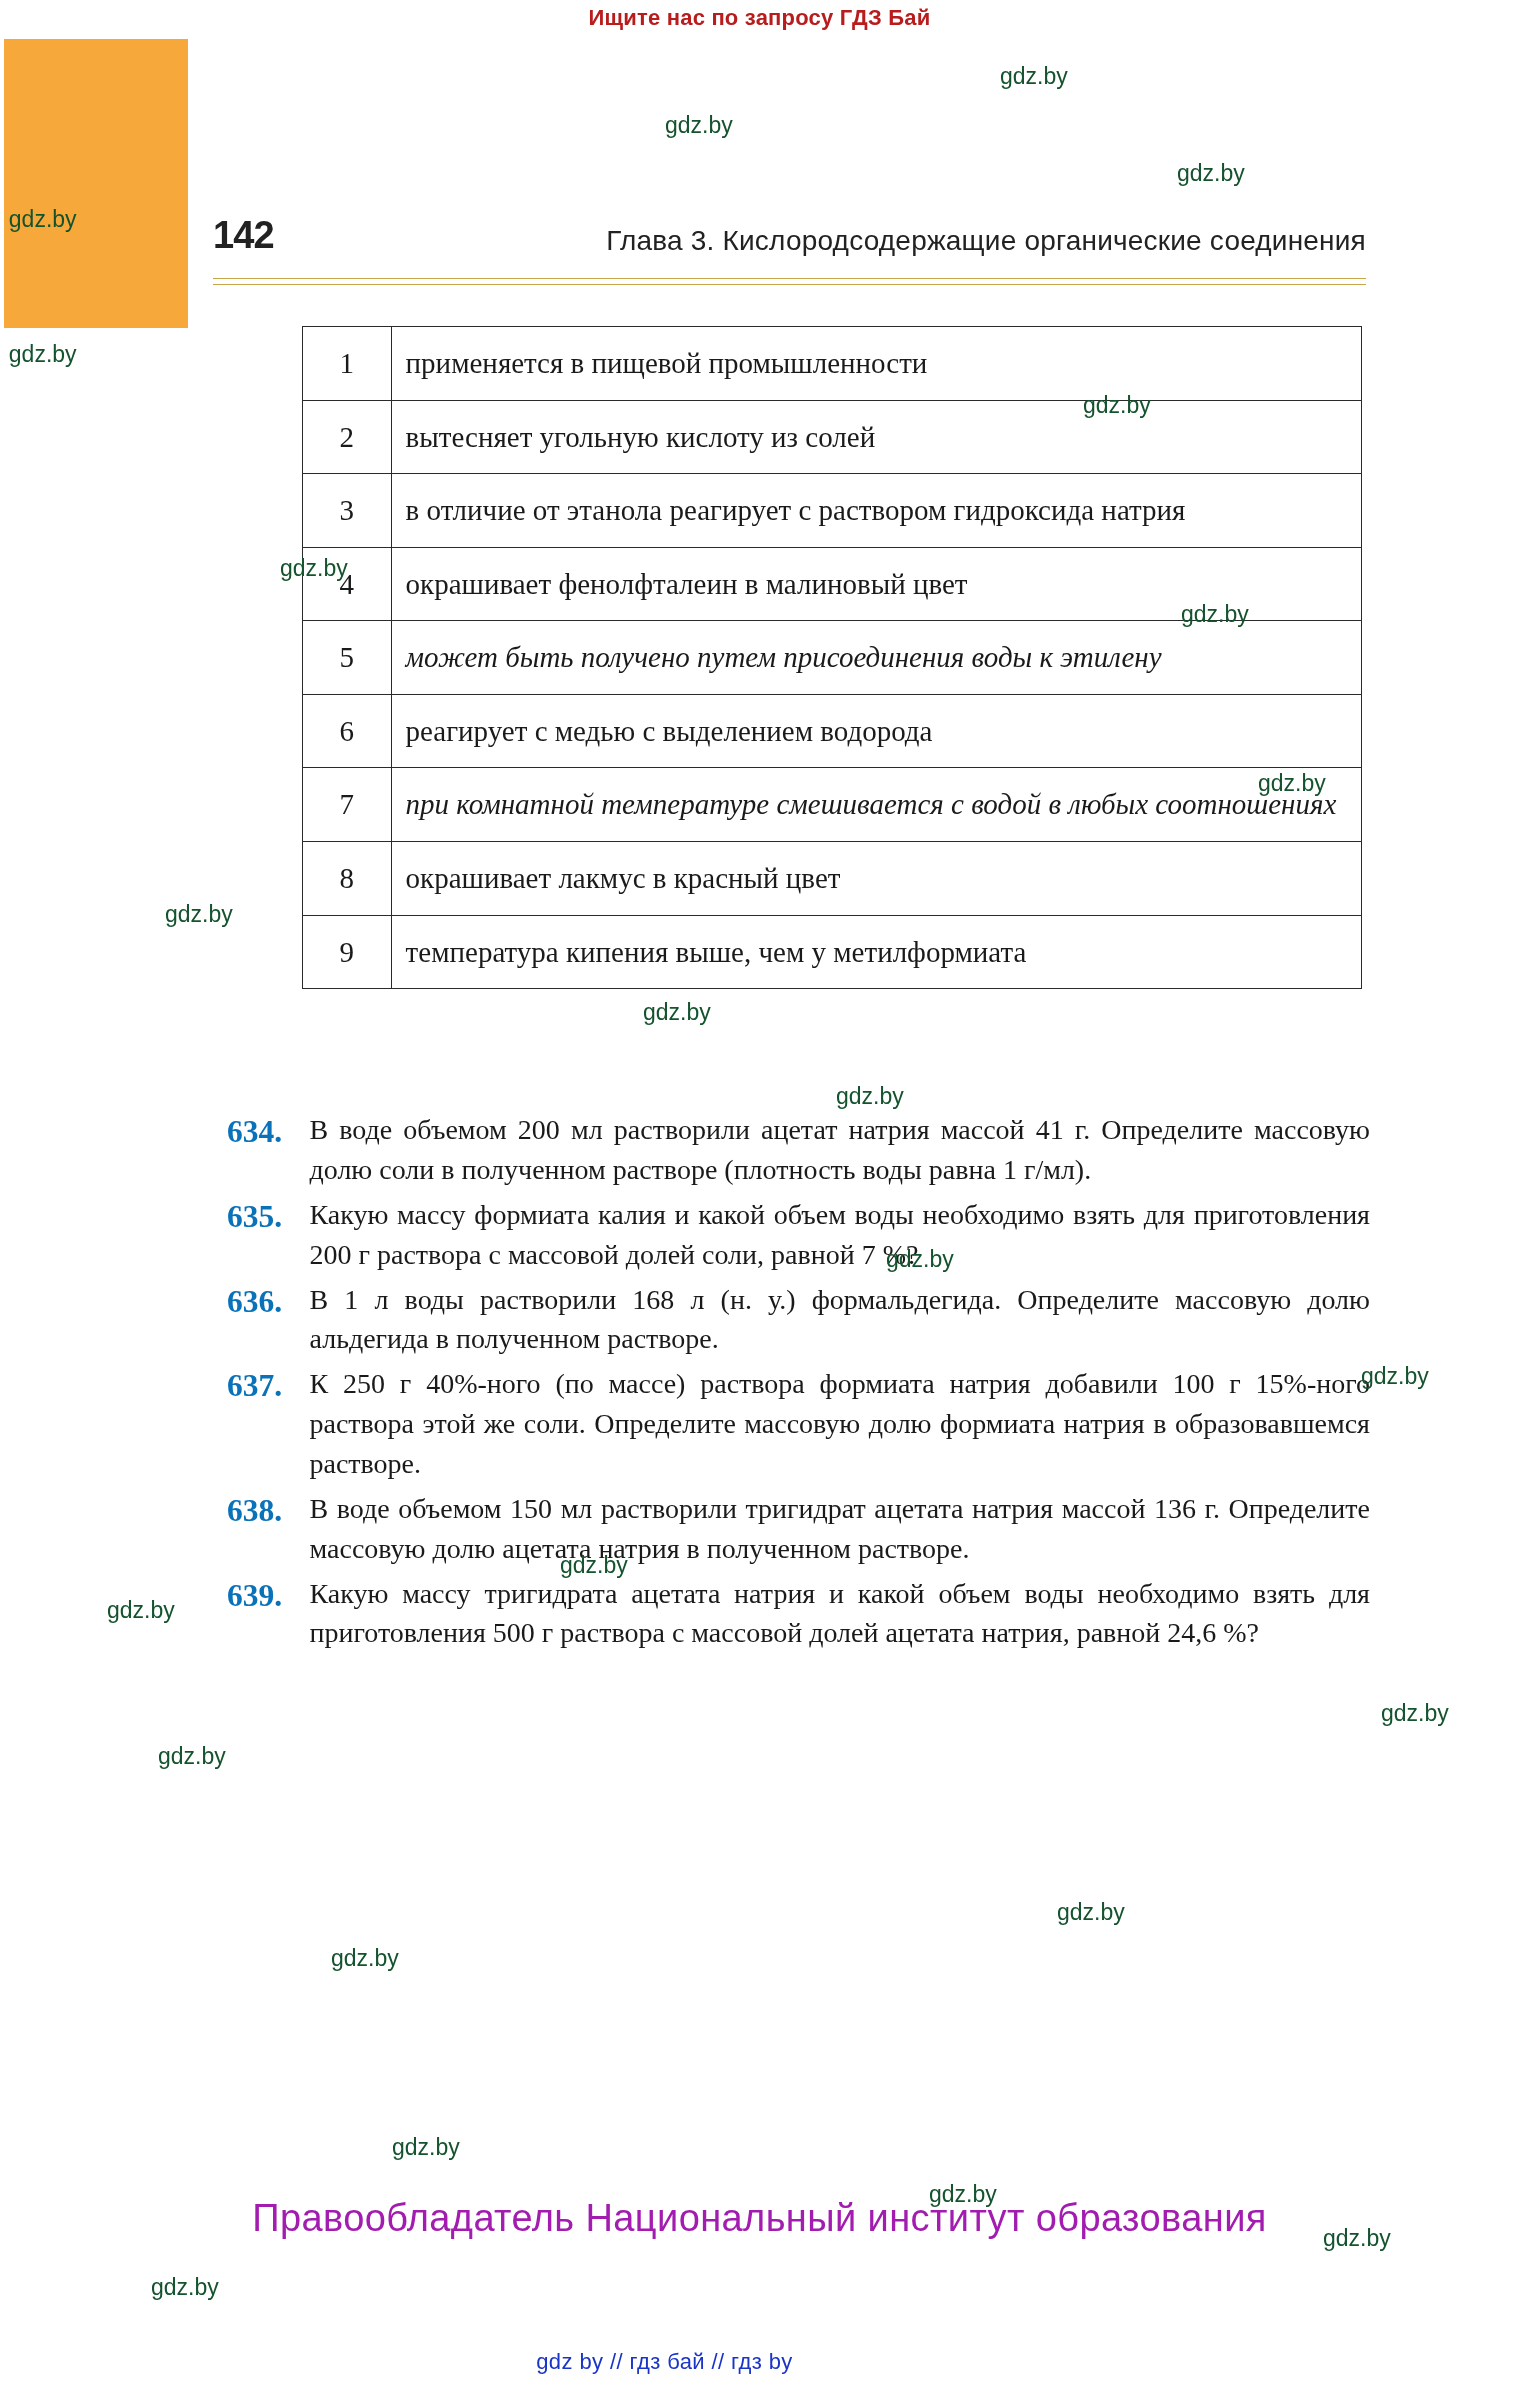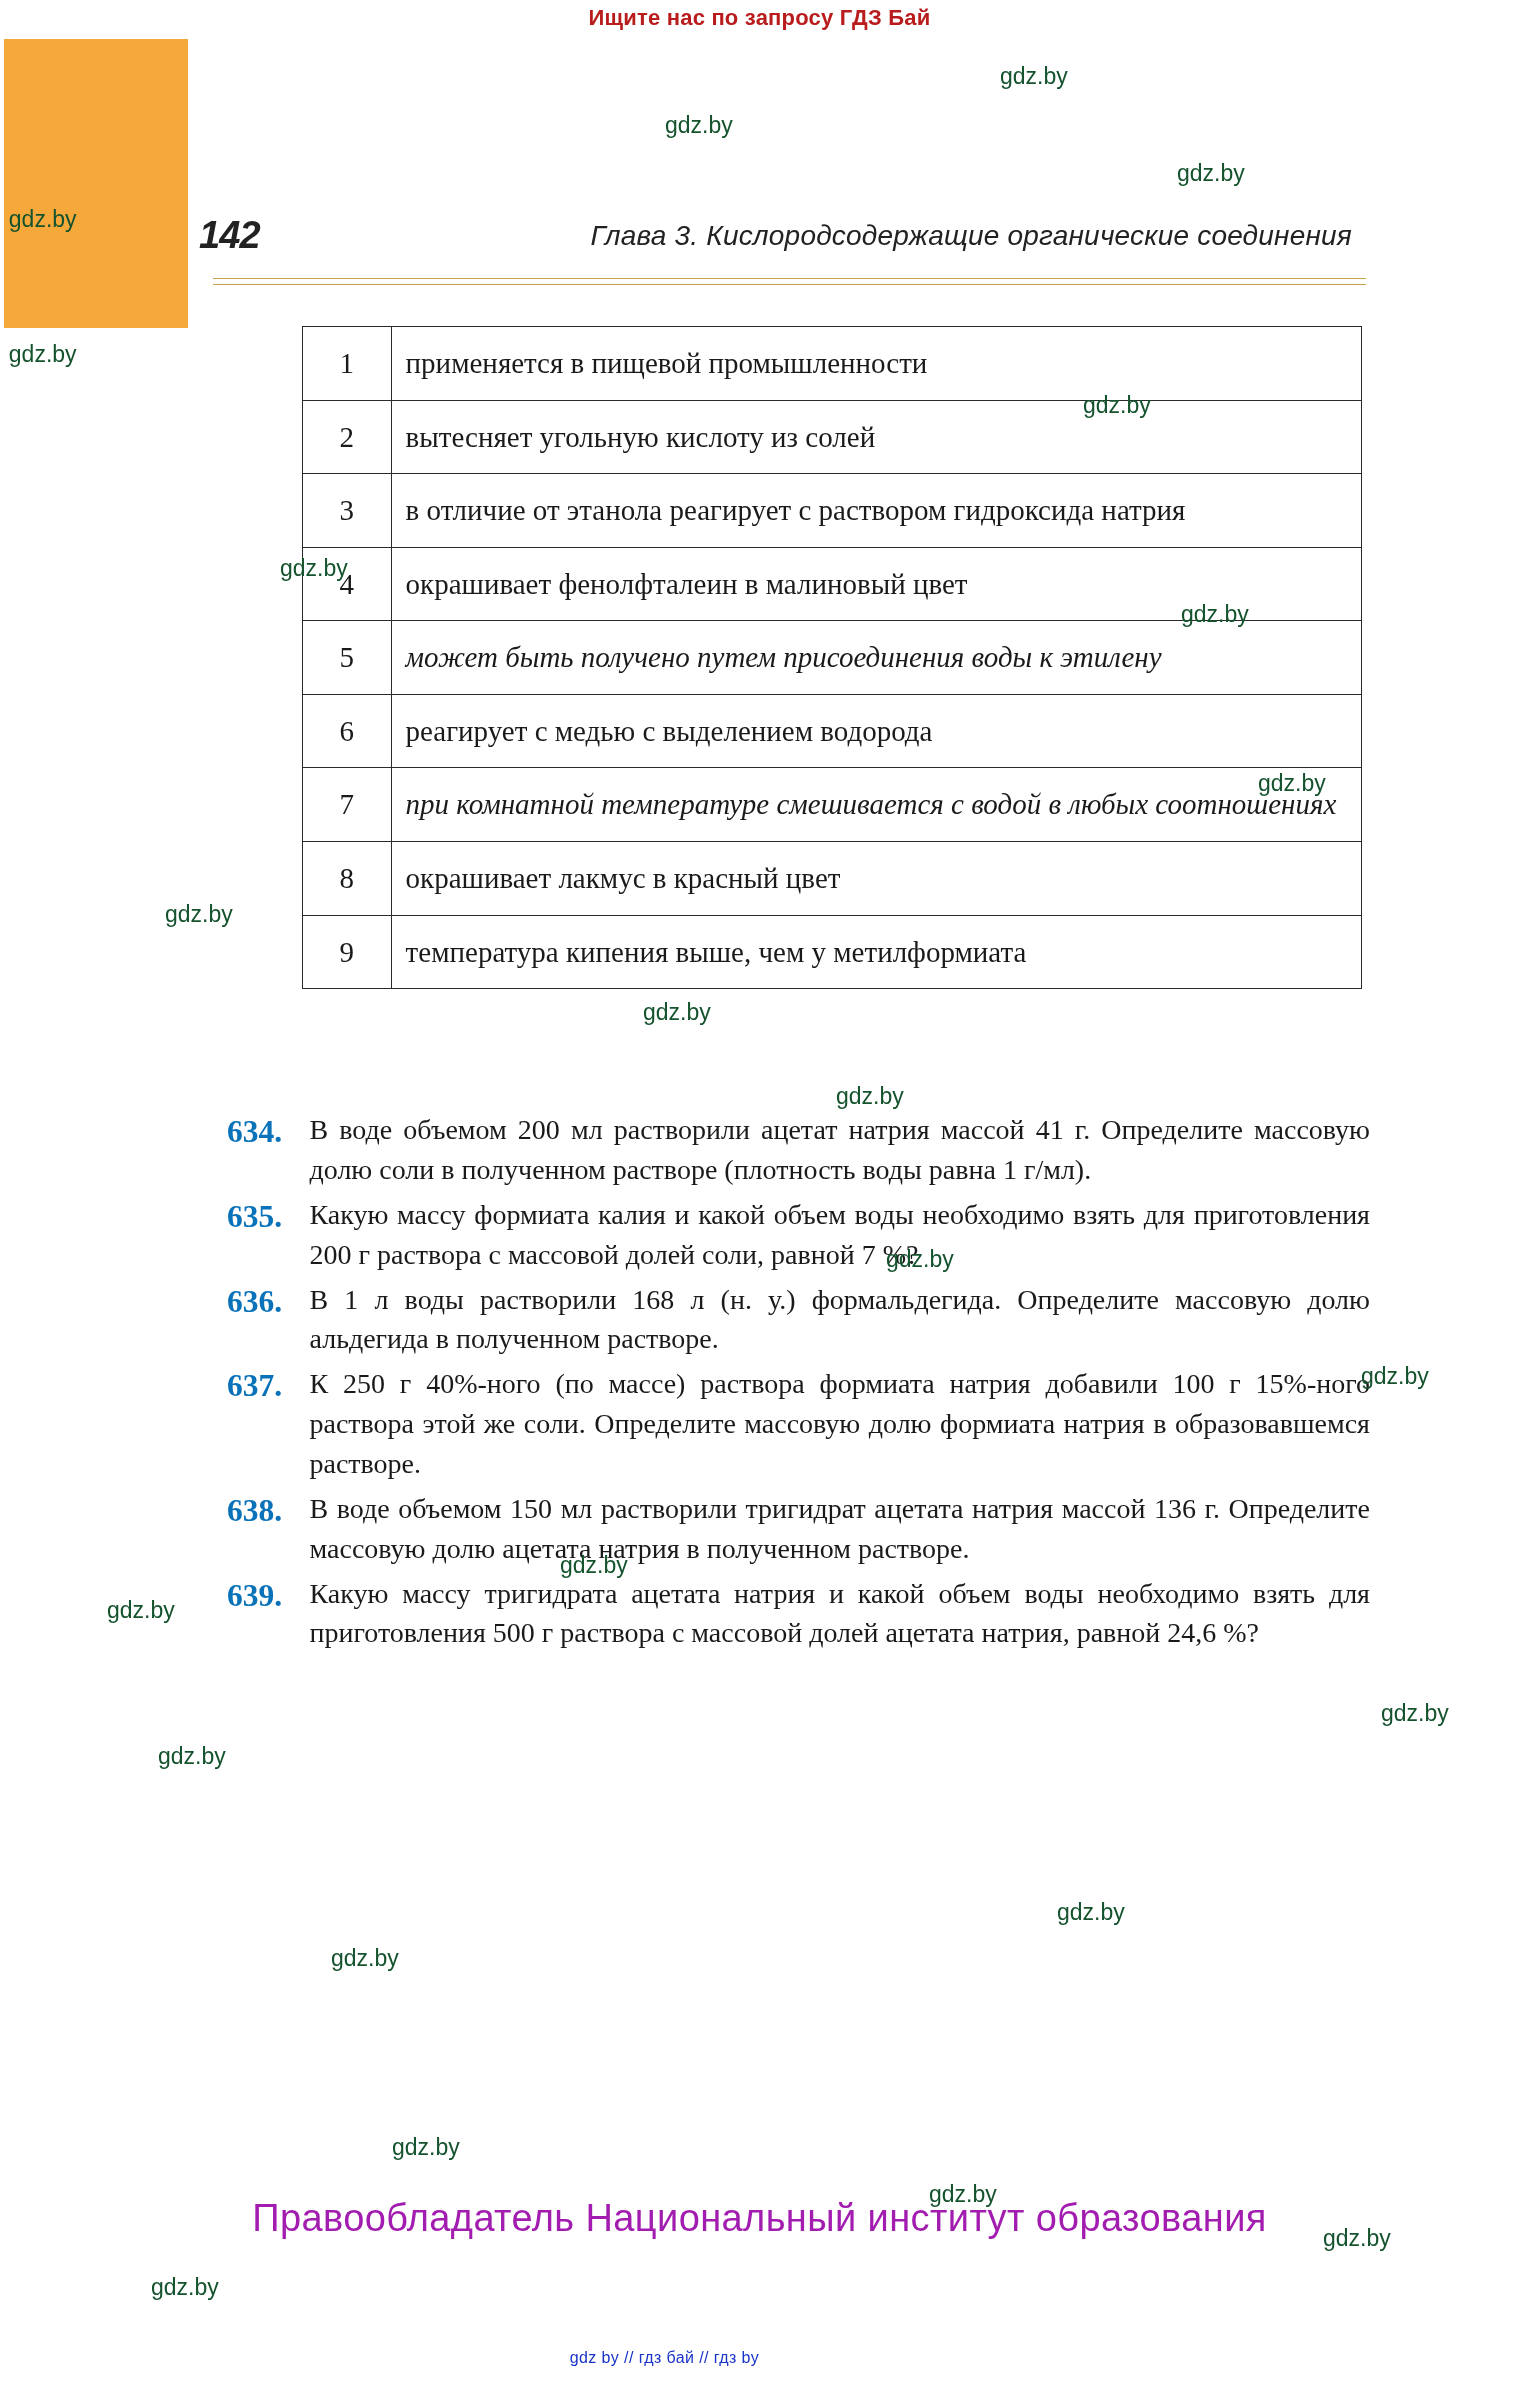--- a/index.html
+++ b/index.html
@@ -55,27 +55,26 @@
     position: absolute;
     left: 0;
     top: 0;
     width: 1519px;
     height: 2401px;
   }
 
   
   .running-head {
     position: absolute;
-    left: 199px;
+    left: 213px;
     top: 214px;
     width: 1153px;
     display: flex;
-    align-items: center;
+    align-items: flex-end;
     justify-content: space-between;
-    font-style: italic;
   }
   .page-number {
     font-family: "Liberation Sans", sans-serif;
     font-size: 38px;
     font-weight: bold;
     color: #222222;
     letter-spacing: -0.9px;
   }
   .chapter-title {
     font-family: "Liberation Sans", sans-serif;
@@ -166,21 +165,21 @@
   }
 
   
   .footer-links {
     position: absolute;
     left: 0;
     top: 2349px;
     width: 1329px;
     text-align: center;
     font-family: "Liberation Sans", sans-serif;
-    font-size: 16px;
+    font-size: 22px;
     color: #1b34c8;
     letter-spacing: 0.4px;
   }
 </style>
 </head>
 <body>
 
 <div class="page">
 
   <div class="promo-banner">Ищите нас по запросу ГДЗ Бай</div>

